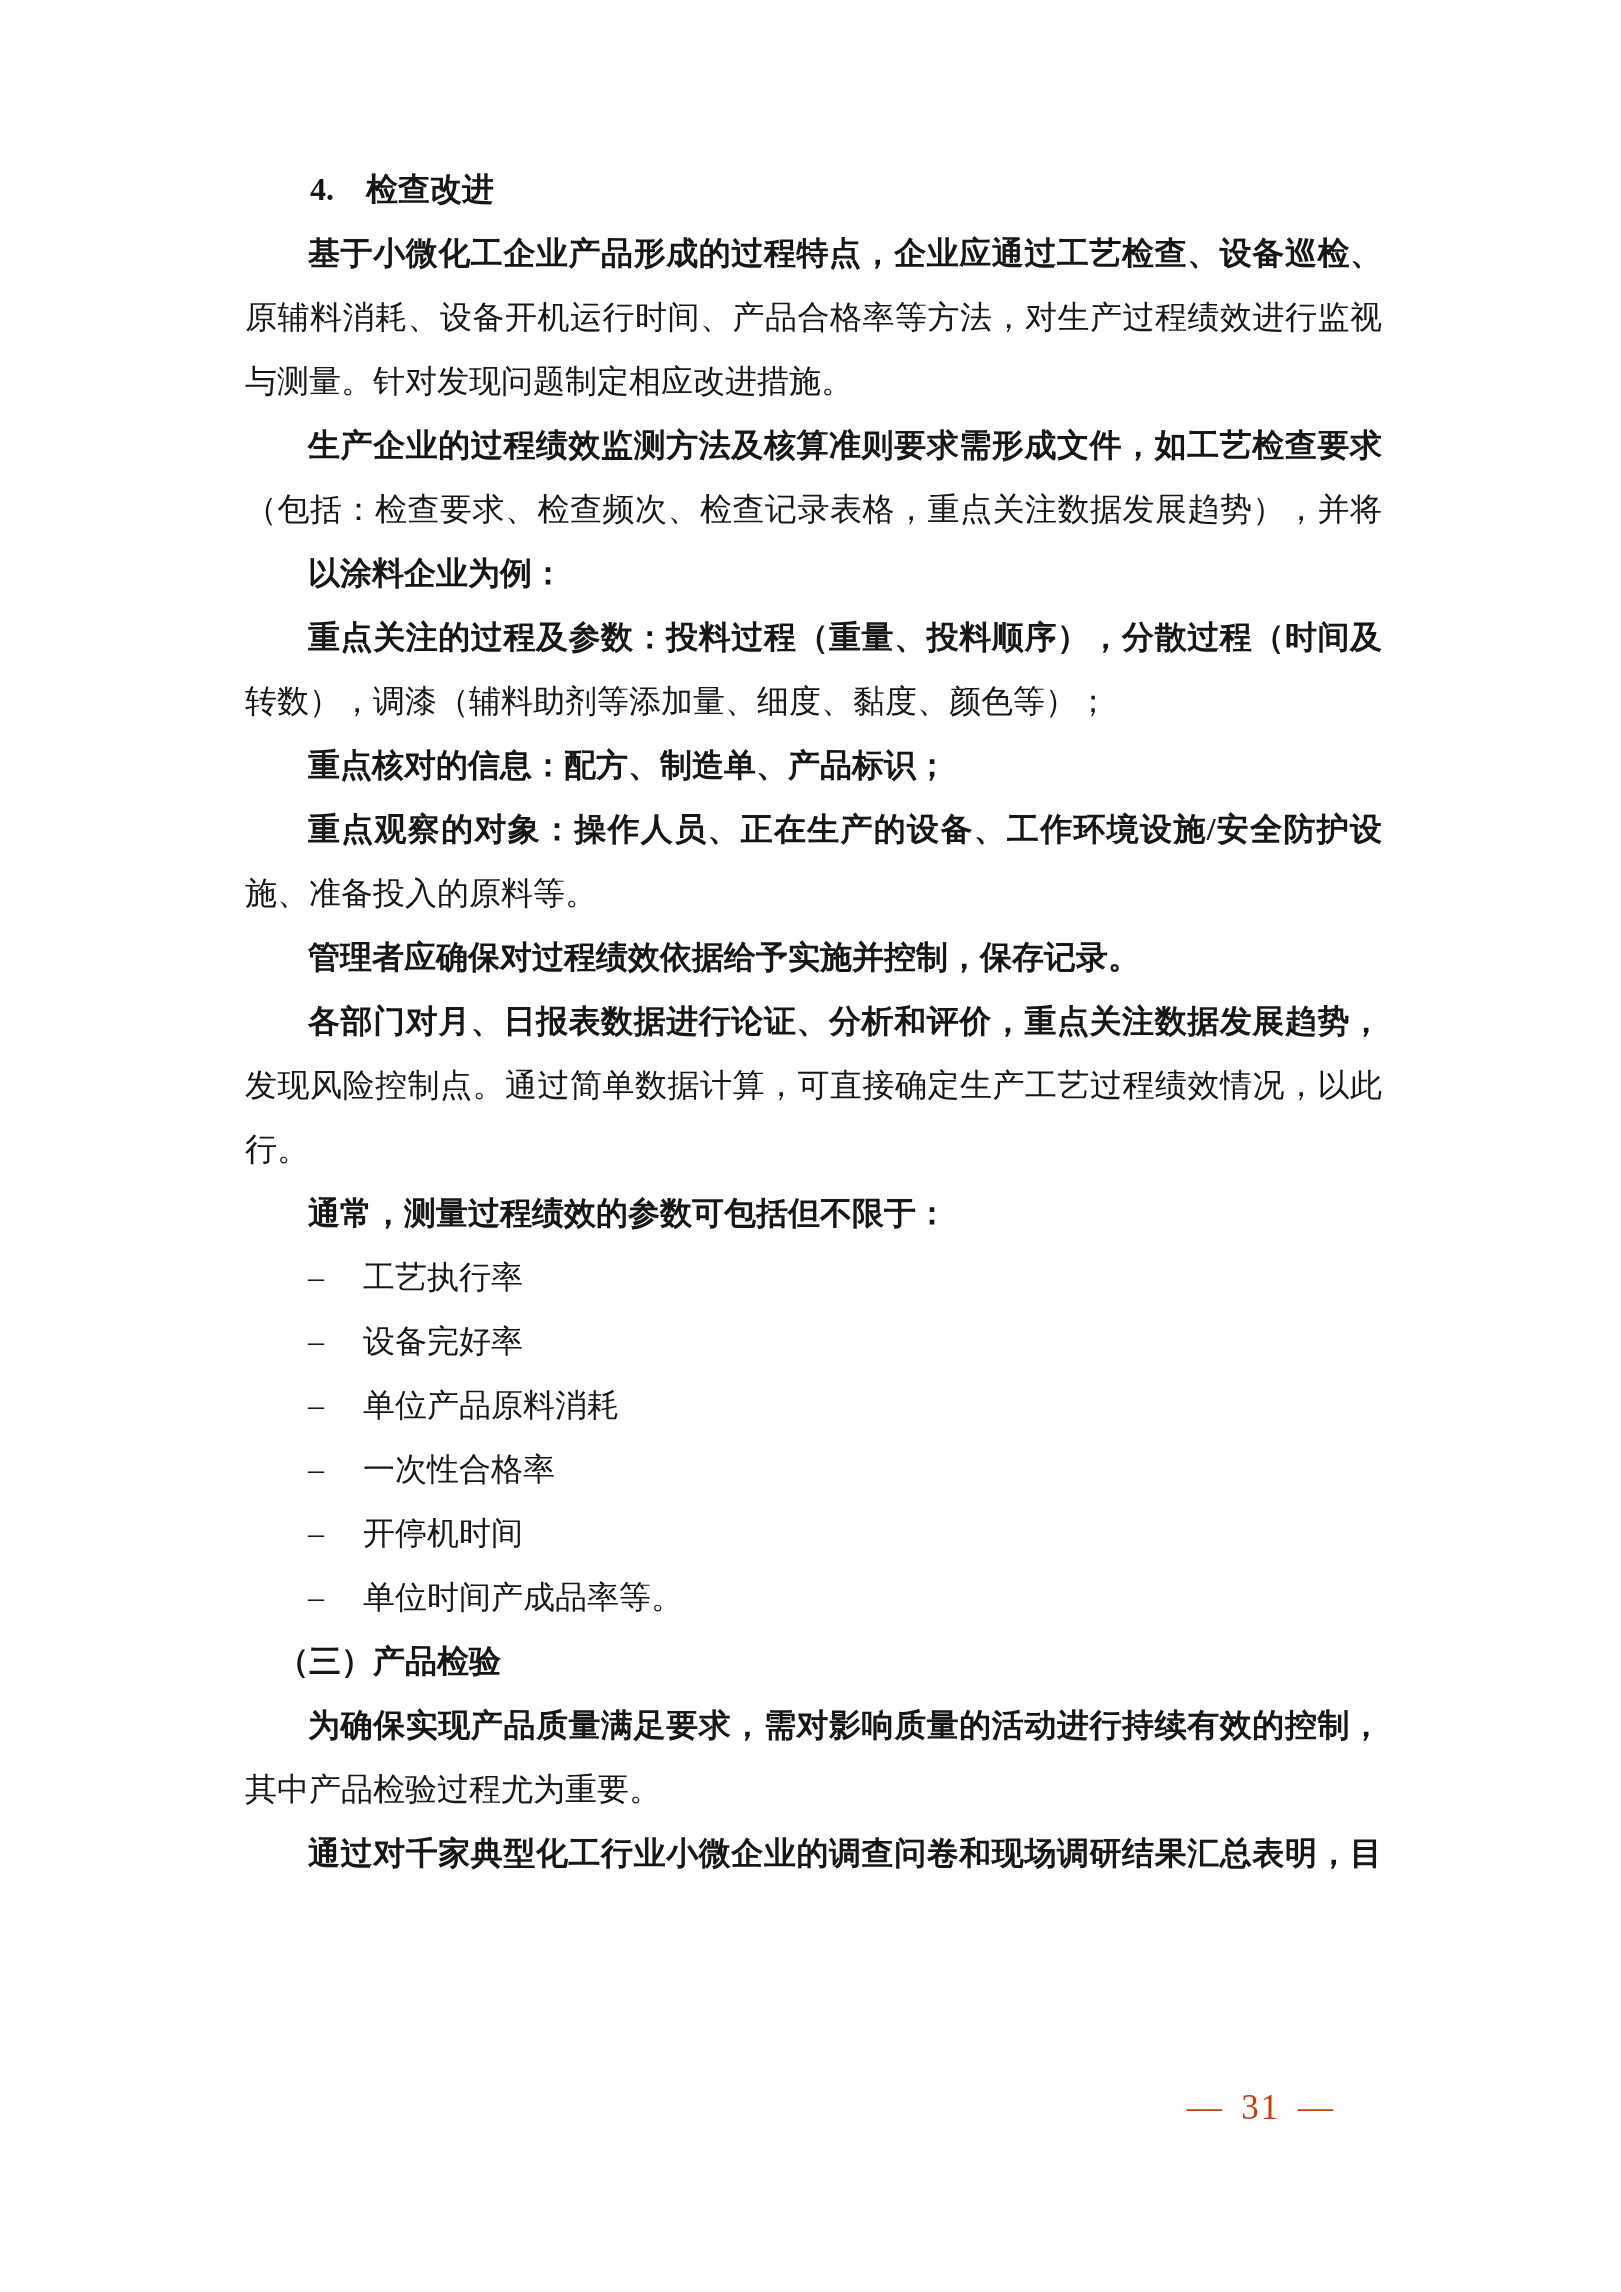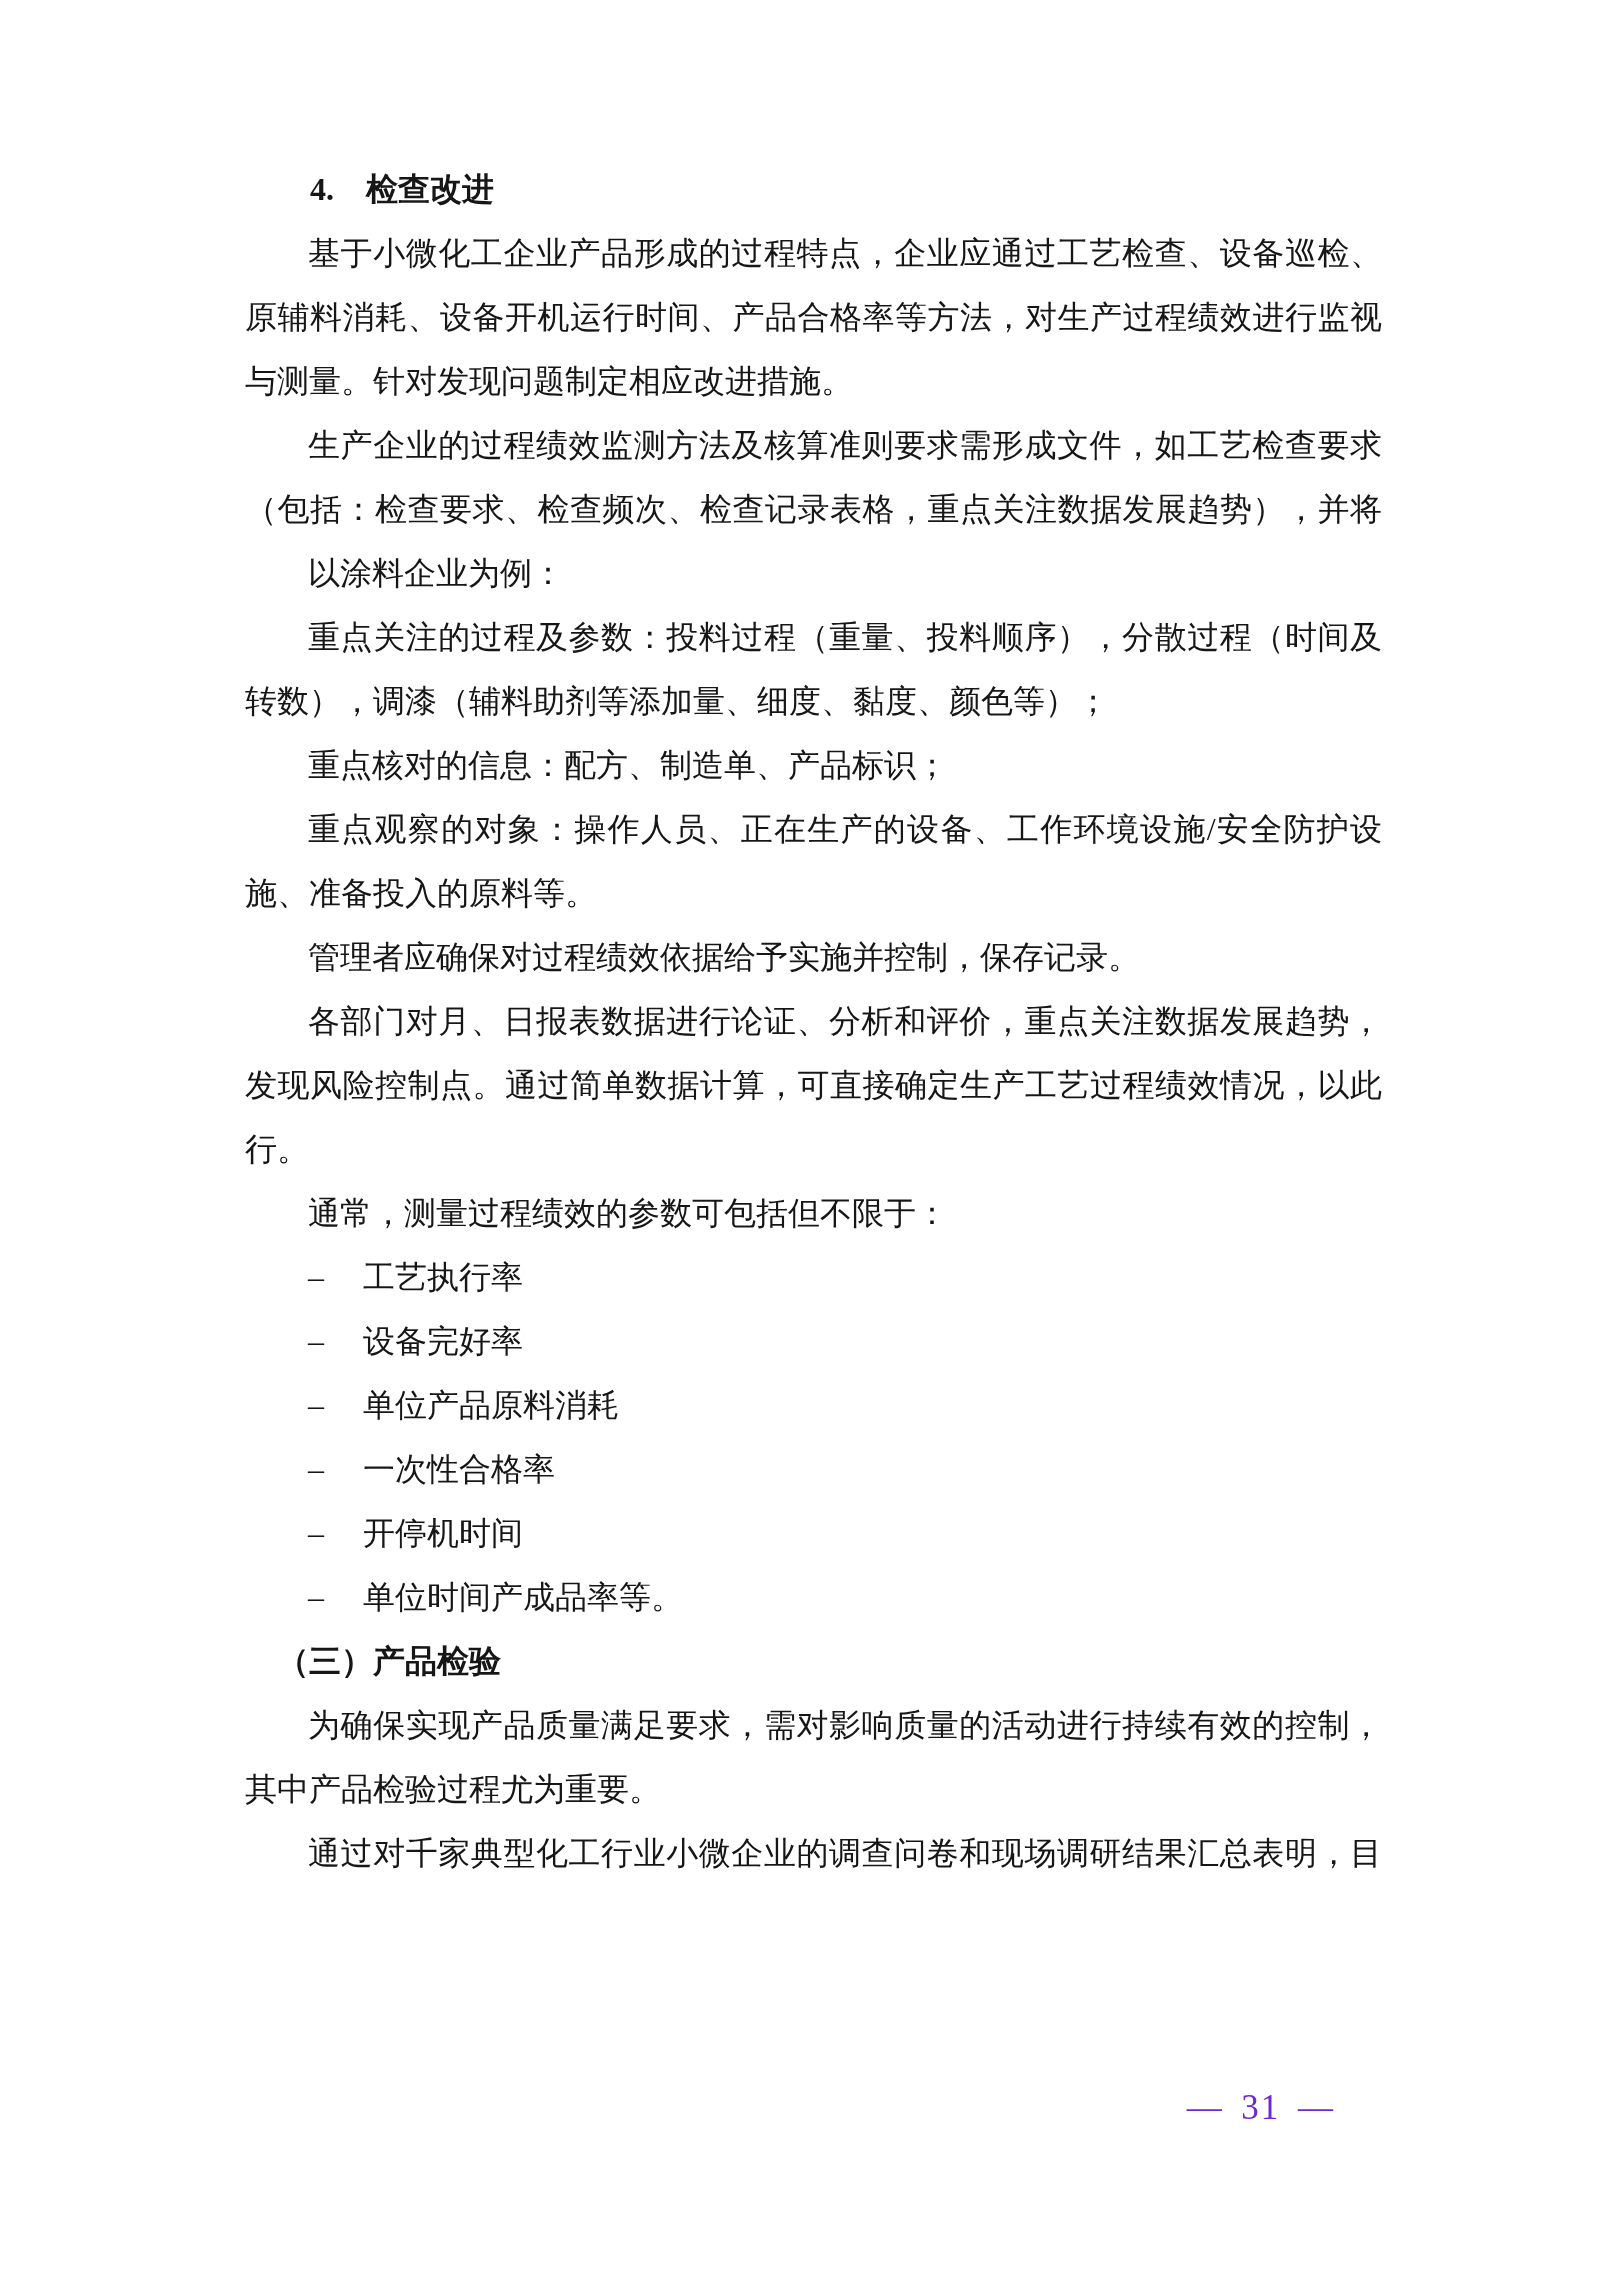--- a/index.html
+++ b/index.html
@@ -36,20 +36,21 @@
     padding-left: 65px;
   }
   .heading-section {
     font-weight: 700;
     padding-left: 32px;
   }
   
   .para-first,
   .para-first-short {
     text-indent: 63px;
+    font-weight: bold;
   }
   
   .para-first,
   .para-cont {
     text-align: justify;
     text-align-last: justify;
   }
   
   .bullet {
     padding-left: 63px;
@@ -62,21 +63,21 @@
     position: absolute;
     top: 2076px;
     left: 245px;
     width: 1090px;
     height: 64px;
     line-height: 64px;
     text-align: right;
     font-size: 35px;
     letter-spacing: 2px;
     word-spacing: 6.9px;
-    color: #6d28d9;
+    color: #c2410c;
   }
 </style>
 </head>
 <body>
 
 <div class="page">
   <div class="content" id="content">
       <div class="line heading-num">4.　检查改进</div>
       <div class="line para-first">基于小微化工企业产品形成的过程特点，企业应通过工艺检查、设备巡检、</div>
       <div class="line para-cont">原辅料消耗、设备开机运行时间、产品合格率等方法，对生产过程绩效进行监视</div>

